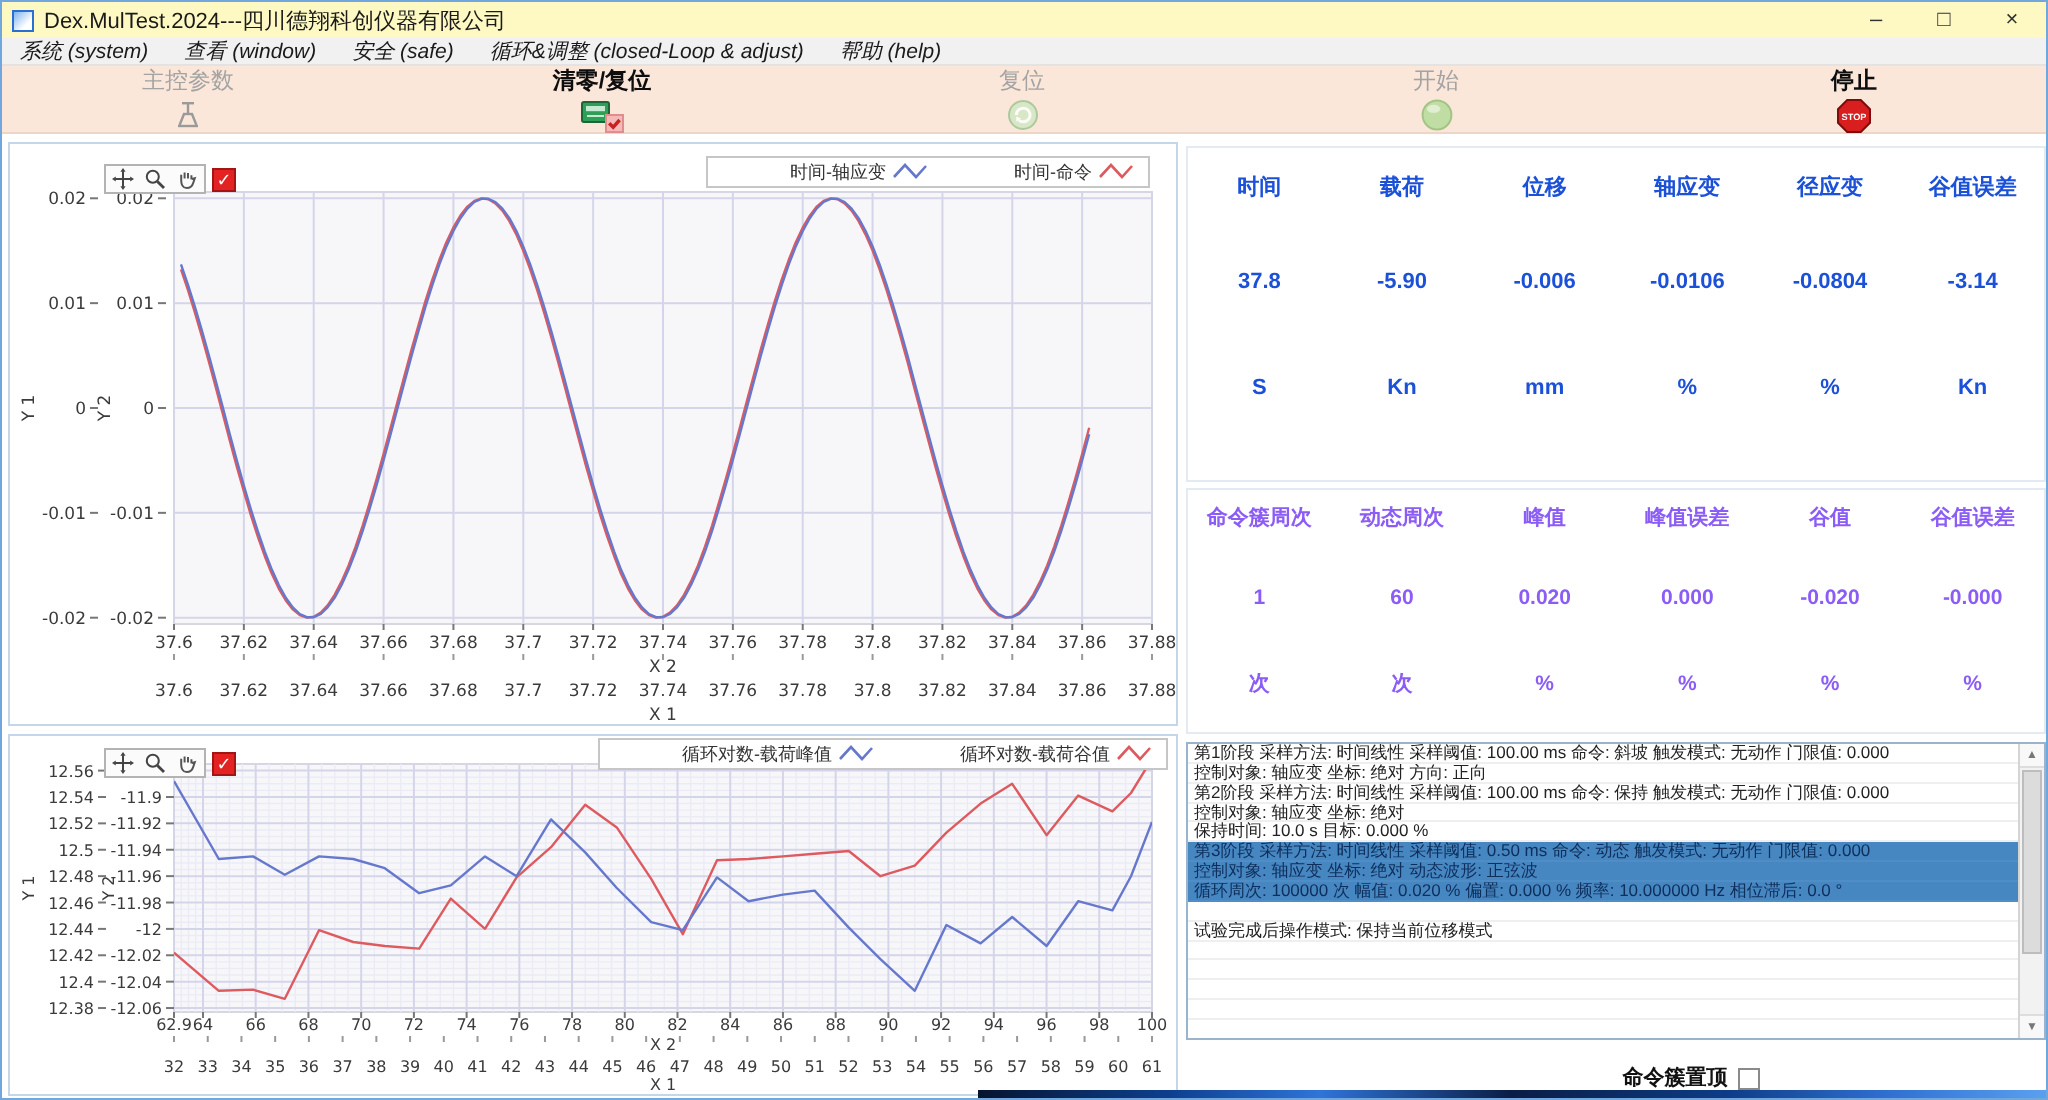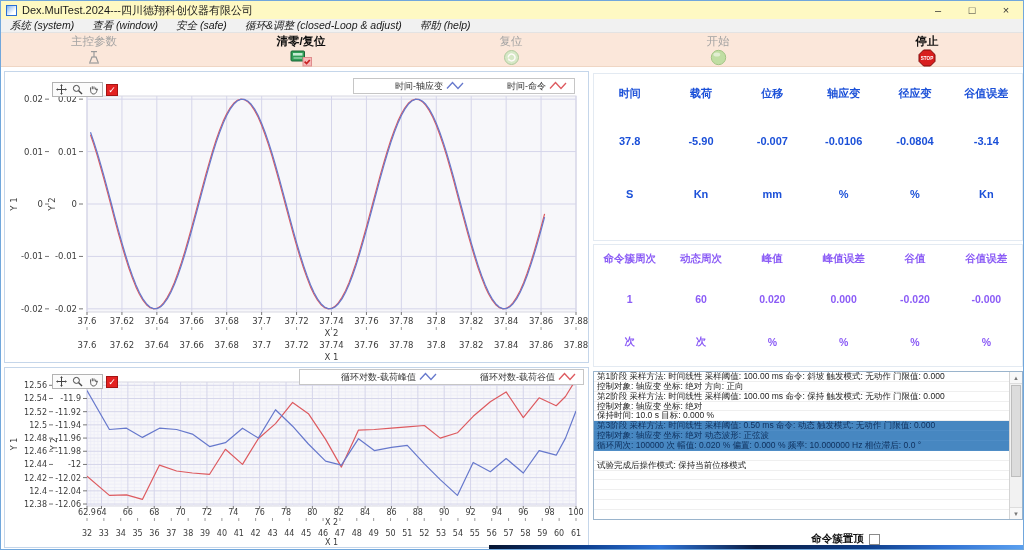--- a/index.html
+++ b/index.html
@@ -581,21 +581,21 @@
     <div class="right">
       <div class="readout" id="readout-blue">
           <div class="cell">时间</div>
           <div class="cell">载荷</div>
           <div class="cell">位移</div>
           <div class="cell">轴应变</div>
           <div class="cell">径应变</div>
           <div class="cell">谷值误差</div>
           <div class="cell">37.8</div>
           <div class="cell">-5.90</div>
-          <div class="cell">-0.007</div>
+          <div class="cell">-0.006</div>
           <div class="cell">-0.0106</div>
           <div class="cell">-0.0804</div>
           <div class="cell">-3.14</div>
           <div class="cell">S</div>
           <div class="cell">Kn</div>
           <div class="cell">mm</div>
           <div class="cell">%</div>
           <div class="cell">%</div>
           <div class="cell">Kn</div>
         </div>

